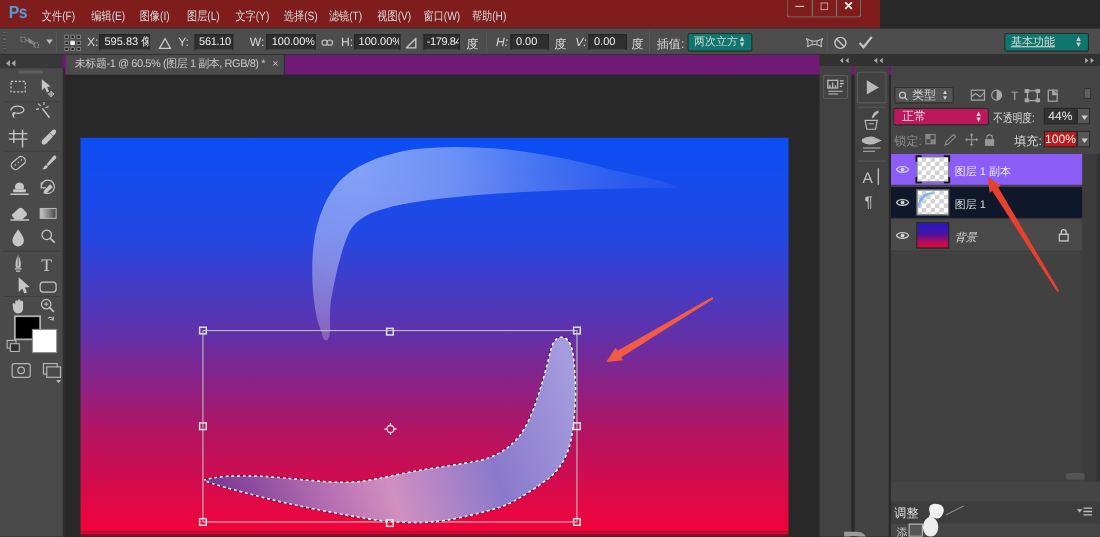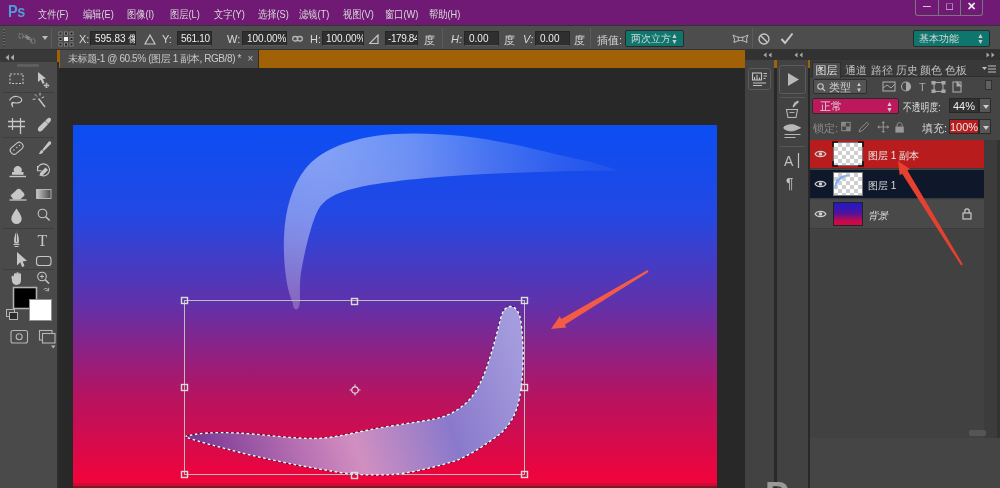--- a/index.html
+++ b/index.html
@@ -1,22 +1,22 @@
 <!DOCTYPE html>
 <html><head>
 <meta charset="utf-8">
 <style>
 * { margin:0; padding:0; box-sizing:border-box; }
 html,body { width:1000px; height:488px; overflow:hidden; background:#282828;
   font-family:"Liberation Sans", sans-serif; }
 #app { position:relative; width:1000px; height:488px; }
 .abs { position:absolute; }
 
-#titlebar { position:absolute; left:0; top:0; width:1000px; height:26px;
-  background:#701a75; border-bottom:1px solid #333; }
+#titlebar { position:absolute; left:0; top:0; width:800px; height:26px;
+  background:#7f1d1d; border-bottom:1px solid #333; }
 #pslogo { position:absolute; left:8px; top:3px; font-size:16px; font-weight:bold;
   color:#4f9cd8; letter-spacing:-0.5px; transform:scaleX(0.9); transform-origin:0 0; }
 .menu { position:absolute; top:7px; font-size:11px; color:#dadada;
   transform:scaleX(0.84); transform-origin:0 0; white-space:nowrap; }
 #winbtns { position:absolute; right:17px; top:0px; height:16px; display:flex;
   border:1px solid #787878; border-top:none; border-radius:0 0 3px 3px; overflow:hidden; }
 .winbtn { width:22px; height:15px; color:#f0f0f0; font-size:11px; text-align:center;
   line-height:13px; border-left:1px solid #787878; font-weight:bold; }
 .winbtn:first-child { border-left:none; }
 
@@ -25,21 +25,21 @@
 .olabel { position:absolute; top:7px; font-size:11px; color:#d8d8d8; }
 .ofield { position:absolute; top:5px; height:15px; background:#2f2f2f;
   border:1px solid #262626; border-bottom-color:#5a5a5a; color:#eee; font-size:10px;
   line-height:13px; padding-left:4px; overflow:hidden; white-space:nowrap; }
 .osep { position:absolute; top:2px; height:20px; width:1px; background:#3c3c3c;
   border-right:1px solid #5c5c5c; }
 .odrop { position:absolute; top:4px; height:17px; background:#0f766e;
   border:1px solid #2a2a2a; border-radius:2px; color:#d8d8d8; font-size:10px;
   line-height:15px; padding-left:5px; }
 
-#tabrow { position:absolute; left:0; top:50px; width:1000px; height:18px; background:#a16207; }
+#tabrow { position:absolute; left:0; top:50px; width:1000px; height:18px; background:#701a75; }
 #doctab { position:absolute; left:60px; top:0px; width:199px; height:18px;
   background:#4b4b4b; border-right:1px solid #2c2c2c; color:#c9c9c9; font-size:10px;
   line-height:17px; padding-left:8px; white-space:nowrap; overflow:hidden; letter-spacing:-0.4px; }
 
 #toolhead { position:absolute; left:0; top:50px; width:57px; height:12px; background:#383838; }
 #toolbar { position:absolute; left:0; top:62px; width:59px; height:426px;
   background:#4a4a4a; border-right:2px solid #2d2d2d; }
 .checker { background-image:
   linear-gradient(45deg,#cfcfcf 25%,transparent 25%,transparent 75%,#cfcfcf 75%),
   linear-gradient(45deg,#cfcfcf 25%,transparent 25%,transparent 75%,#cfcfcf 75%);
@@ -150,21 +150,21 @@
     <div class="osep" style="left:752px"></div>
 
     <svg class="abs" style="left:758px;top:7px;" width="12" height="12" viewBox="0 0 12 12">
       <circle cx="6" cy="6" r="5" fill="none" stroke="#c8c8c8" stroke-width="1.3"></circle>
       <path d="M2.5 2.5 L9.5 9.5" stroke="#c8c8c8" stroke-width="1.3"></path>
     </svg>
 
     <svg class="abs" style="left:780px;top:6px;" width="14" height="13" viewBox="0 0 14 13">
       <path d="M1.5 7 L5 11 L12.5 1.5" fill="none" stroke="#c8c8c8" stroke-width="2"></path>
     </svg>
-    <div class="odrop" style="left:913px;width:77px;">基本功能
+    <div class="odrop" style="left:913px;width:77px;text-decoration:underline;">基本功能
       <span style="position:absolute;right:5px;top:2px;font-size:7px;line-height:6px;color:#ccc;">▲<br>▼</span>
     </div>
   </div>
 
   <div id="tabrow">
     <div id="doctab">未标题-1 @ 60.5% (图层 1 副本, RGB/8) *<span style="position:absolute;right:5px;top:0;color:#bbb;">×</span></div>
     <svg class="abs" style="left:4px;top:4px;z-index:6;" width="12" height="7" viewBox="0 0 12 7">
       <path d="M5 0.5 L1.5 3.5 L5 6.5 Z M10 0.5 L6.5 3.5 L10 6.5 Z" fill="#a9a9a9"></path>
     </svg>
   </div>
@@ -401,32 +401,20 @@
       <g stroke="#565656" stroke-width="1">
           <line x1="1" y1="81.5" x2="26" y2="81.5"></line>
         </g>
       <text x="5" y="101" font-size="14" fill="#c0c0c0" font-family="Liberation Sans">A</text>
       <path d="M19.5 88 l0 15" stroke="#c0c0c0" stroke-width="1.2"></path>
       <text x="7" y="123" font-size="14" fill="#c0c0c0" font-family="Liberation Sans">¶</text>
     </svg>
   </div>
   <div id="panel">
 
-    <div class="abs" style="left:0;top:0px;width:190px;height:17px;background:#393939;border-bottom:1px solid #2e2e2e;">
-      <div class="abs" style="left:2px;top:2px;width:29px;height:16px;background:#4c4c4c;border:1px solid #2e2e2e;border-bottom:none;color:#e4e4e4;font-size:11px;line-height:15px;text-align:center;">图层</div>
-      <div class="abs" style="left:35px;top:3px;color:#bdbdbd;font-size:11px;">通道</div>
-      <div class="abs" style="left:61px;top:3px;color:#bdbdbd;font-size:11px;">路径</div>
-      <div class="abs" style="left:86px;top:3px;color:#bdbdbd;font-size:11px;">历史</div>
-      <div class="abs" style="left:110px;top:3px;color:#bdbdbd;font-size:11px;">颜色</div>
-      <div class="abs" style="left:135px;top:3px;color:#bdbdbd;font-size:11px;">色板</div>
-      <svg class="abs" style="left:172px;top:5px;" width="14" height="9" viewBox="0 0 14 9">
-        <path d="M0 2 l5 0 l-2.5 3 Z" fill="#c0c0c0"></path>
-        <path d="M6 1 l8 0 M6 4 l8 0 M6 7 l8 0" stroke="#c0c0c0" stroke-width="1.2"></path>
-      </svg>
-    </div>
 
     <div class="abs" style="left:0;top:17px;width:190px;height:19px;">
       <div class="abs" style="left:3px;top:2px;width:54px;height:15px;background:#545454;border:1px solid #2e2e2e;border-radius:2px;color:#cfcfcf;font-size:11px;line-height:14px;">
         <svg class="abs" style="left:3px;top:3px;" width="9" height="9" viewBox="0 0 9 9">
             <circle cx="3.5" cy="3.5" r="2.7" fill="none" stroke="#c8c8c8" stroke-width="1.1"></circle>
             <path d="M5.5 5.5 l2.5 2.5" stroke="#c8c8c8" stroke-width="1.1"></path>
           </svg>
         <span style="margin-left:15px;">类型</span>
         <span style="position:absolute;right:4px;top:1px;font-size:6px;line-height:6px;color:#ccc;">▲<br>▼</span>
       </div>
@@ -476,21 +464,21 @@
         </g>
       </svg>
       <div class="abs" style="left:112px;top:3px;color:#dcdcdc;font-size:11px;">填充:</div>
       <div class="abs" style="left:139px;top:1px;width:30px;height:15px;background:#b91c1c;border:1px solid #272727;color:#ececec;font-size:11px;line-height:14px;text-align:center;">100%</div>
       <div class="abs" style="left:169px;top:1px;width:12px;height:15px;background:#565656;border:1px solid #2b2b2b;">
         <div class="abs" style="left:3px;top:6px;width:0;height:0;border-left:3px solid transparent;border-right:3px solid transparent;border-top:4px solid #ccc;"></div>
       </div>
     </div>
 
     <div class="abs" style="left:0;top:80px;width:174px;height:90px;">
-      <div class="abs row1" style="left:0;top:0;width:174px;height:29px;background:#b91c1c;border-bottom:1px solid #3a3a3a;">
+      <div class="abs row1" style="left:0;top:0;width:174px;height:29px;background:#8b5cf6;border-bottom:1px solid #3a3a3a;">
         <svg class="abs eye" style="left:4px;top:9px;" width="13" height="10" viewBox="0 0 13 10">
             <path d="M1 5 C3 1.5 10 1.5 12 5 C10 8.5 3 8.5 1 5 Z" fill="none" stroke="#cfcfcf" stroke-width="1.1"></path>
             <circle cx="6.5" cy="5" r="1.8" fill="#cfcfcf"></circle>
           </svg>
         <div class="abs checker" style="left:24px;top:3px;width:28px;height:22px;outline:1px solid #777;"></div>
         <svg class="abs" style="left:22px;top:1px;" width="32" height="26" viewBox="0 0 32 26">
           <path d="M1 6 L1 1 L6 1 M26 1 L31 1 L31 6 M31 20 L31 25 L26 25 M6 25 L1 25 L1 20" fill="none" stroke="#111" stroke-width="1.6"></path>
         </svg>
         <div class="abs" style="left:58px;top:9px;color:#eaeaea;font-size:10px;">图层 1 副本</div>
       </div>
@@ -519,20 +507,36 @@
             <path d="M2.8 5 L2.8 3 a2.2 2.2 0 0 1 4.4 0 L7.2 5" fill="none" stroke="#c8c8c8" stroke-width="1.2"></path>
           </svg>
       </div>
     </div>
     <div class="abs" style="left:0;top:170px;width:174px;height:208px;background:#414141;"></div>
     <div class="abs" style="left:174px;top:80px;width:13px;height:298px;background:#3c3c3c;"></div>
     <div class="abs" style="left:187px;top:80px;width:3px;height:298px;background:#333;"></div>
     <div class="abs" style="left:159px;top:370px;width:17px;height:6px;background:#555;border-radius:2px;"></div>
 
 
+    <div class="abs" style="left:0;top:396px;width:190px;height:32px;background:#3d3d3d;">
+      <div class="abs" style="left:3px;top:3px;color:#e0e0e0;font-size:11px;">调整</div>
+      <svg class="abs" style="left:28px;top:0px;" width="40" height="20" viewBox="0 0 40 20">
+        <path d="M12 2 C20 2 22 8 18 13 C16 15.5 13 16 10.5 14.5 L5 18 L7.5 11 C5.5 6 7 2 12 2 Z" fill="#f2f2f2"></path>
+        <path d="M22 12 L38 4" stroke="#8a8a8a" stroke-width="1"></path>
+      </svg>
+      <svg class="abs" style="left:169px;top:5px;" width="14" height="9" viewBox="0 0 14 9">
+        <path d="M0 2 l5 0 l-2.5 3 Z" fill="#c0c0c0"></path>
+        <path d="M6 1 l8 0 M6 4 l8 0 M6 7 l8 0" stroke="#c0c0c0" stroke-width="1.2"></path>
+      </svg>
+      <div class="abs" style="left:0;top:20px;width:190px;height:12px;background:#464646;">
+        <div class="abs" style="left:5px;top:1px;color:#cfcfcf;font-size:10px;">添</div>
+        <div class="abs" style="left:16px;top:0px;width:13px;height:12px;border:1px solid #bbb;background:#555;"></div>
+        <div class="abs" style="left:29px;top:-6px;width:14px;height:18px;background:#ededed;border-radius:50%;"></div>
+      </div>
+    </div>
   </div>
 
   <svg class="abs" style="left:880px;top:150px;pointer-events:none;" width="100" height="130" viewBox="0 0 100 130">
     <polygon points="82.9,114.5 27.5,20.4 29.9,18.9 18.0,11.0 19.7,25.2 22.1,23.7 81.1,115.5" fill="#e6402f"></polygon>
   </svg>
 
   <div class="abs" style="left:765px;top:478px;width:40px;height:10px;overflow:hidden;color:#9a9a9a;font-size:36px;font-weight:bold;line-height:36px;">P</div>
 </div>
 
 </body></html>

